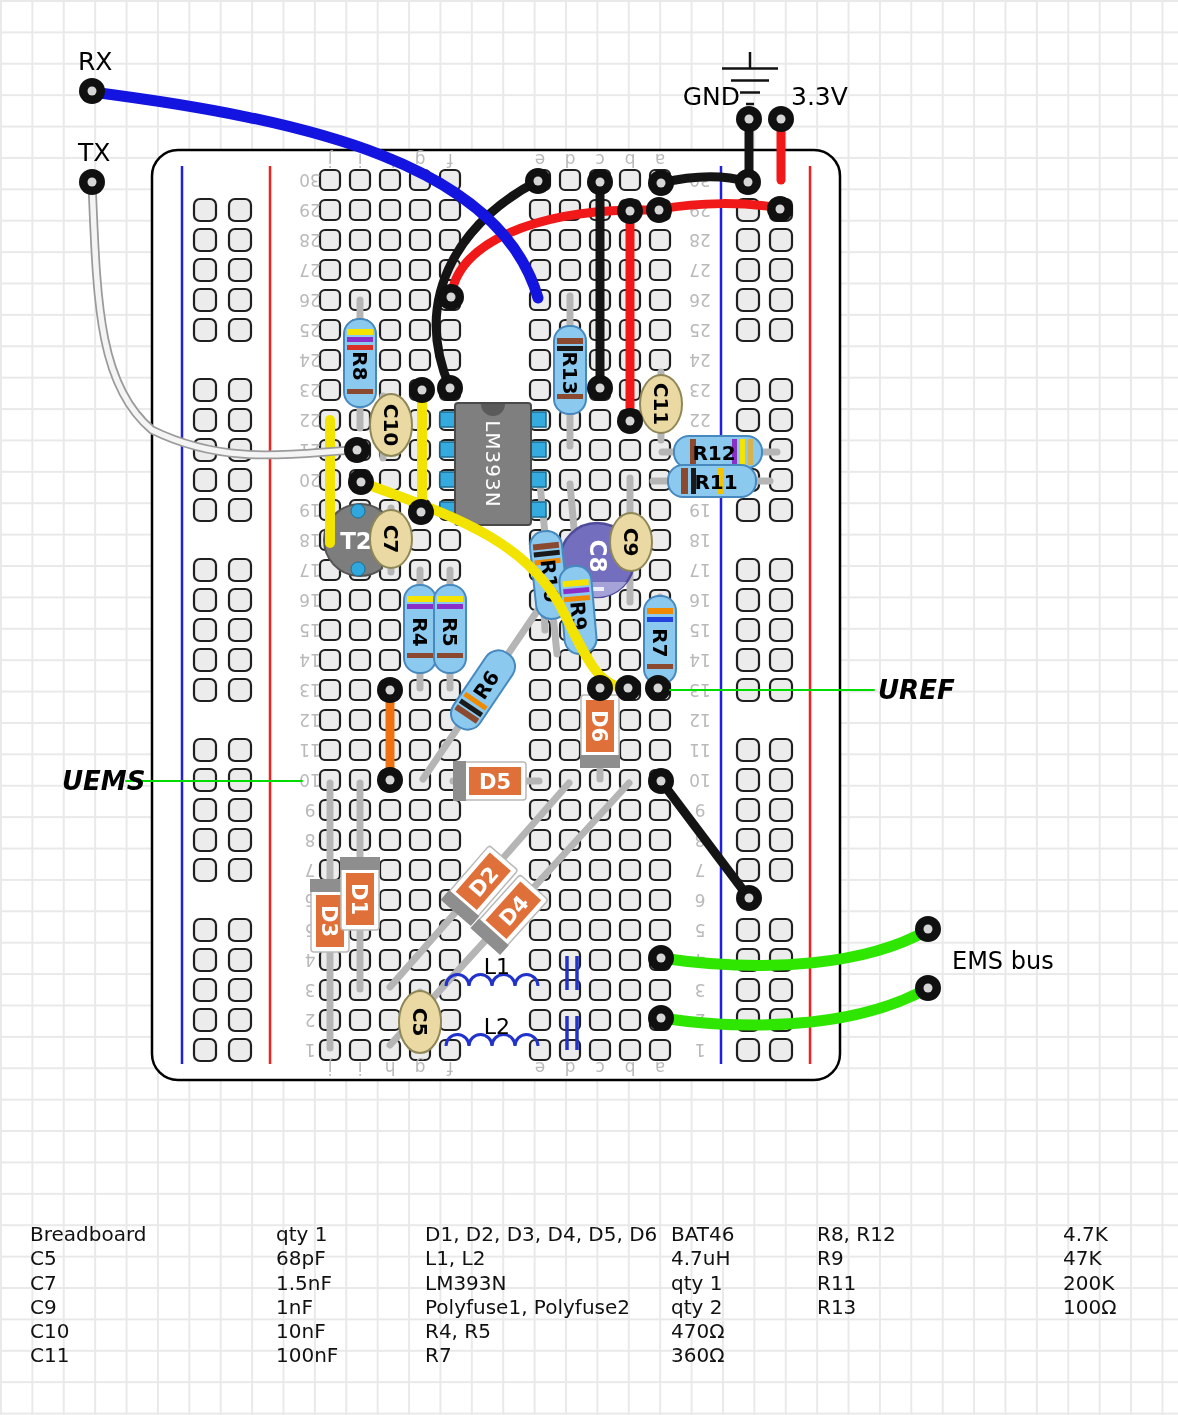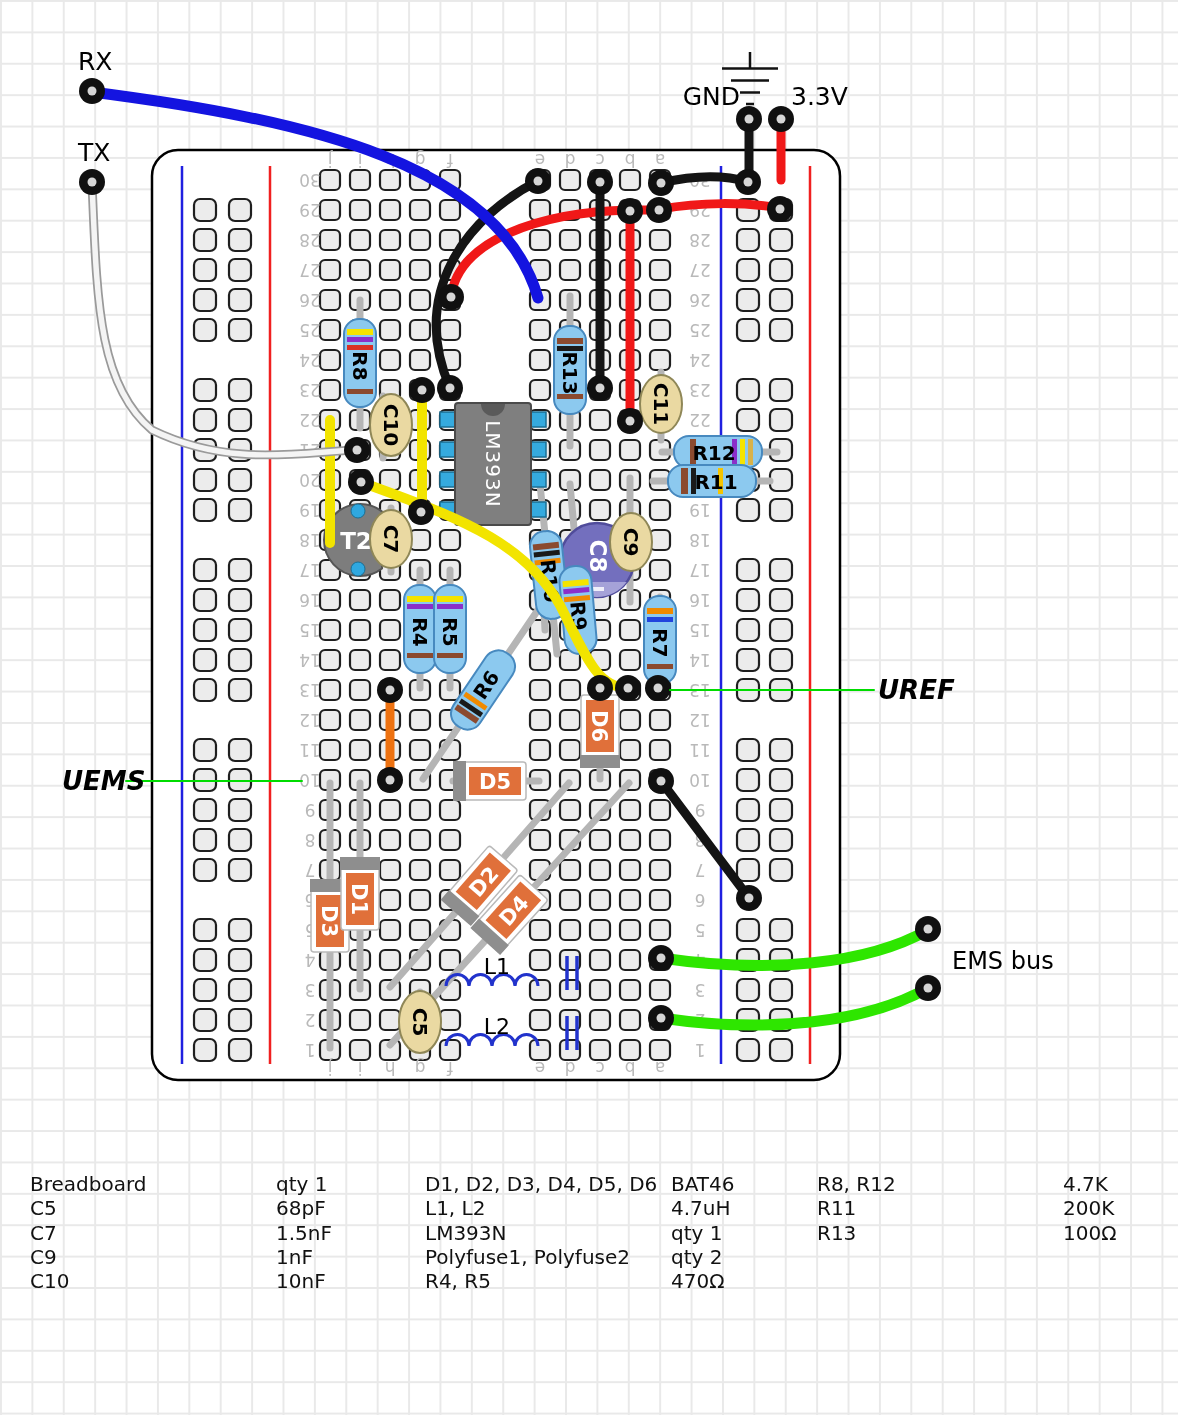--- a/index.html
+++ b/index.html
@@ -43,21 +43,21 @@
   .cap-label{fill:#000;font-size:20px;font-weight:600;text-anchor:middle;}
   .ic-body{fill:var(--ic_body);stroke:#4a4a4a;stroke-width:2px;}
   .ic-pin{fill:var(--pin_blue);stroke:#1b6f94;stroke-width:1.5px;}
   .ic-label{fill:#fff;font-size:20px;text-anchor:middle;letter-spacing:1px;}
   .coil{fill:none;stroke:#2233cc;stroke-width:3px;}
   .tick{stroke:#2233cc;stroke-width:3.5px;}
   .big-label{fill:#000;font-size:25px;}
   .callout-label{fill:#000;font-size:26px;font-weight:700;font-style:italic;}
   .ems-label{fill:#000;font-size:24px;}
   .gnd-sym{stroke:#111;stroke-width:2.5px;}
-  .parts-group{position:absolute;top:1172px;font-size:20px;line-height:24.3px;white-space:nowrap;}
+  .parts-group{position:absolute;top:1222px;font-size:20px;line-height:24.3px;white-space:nowrap;}
   .p-name{display:inline-block;width:246px;}
 </style>
 </head>
 <body>
 
 <svg width="1178" height="1415" viewBox="0 0 1178 1415">
 
   <g>
     <rect class="board" x="152" y="150" width="688" height="930" rx="26"></rect>
     <line class="rail-blue" x1="182" y1="166" x2="182" y2="1064"></line>
@@ -856,26 +856,29 @@
   <text class="ems-label" x="952" y="969">EMS bus</text>
 </svg>
 
 <div>
   <div class="parts-group" style="left:30px">
       <div class="p-row"><span class="p-name">Breadboard</span><span class="p-val">qty 1</span></div>
       <div class="p-row"><span class="p-name">C5</span><span class="p-val">68pF</span></div>
       <div class="p-row"><span class="p-name">C7</span><span class="p-val">1.5nF</span></div>
       <div class="p-row"><span class="p-name">C9</span><span class="p-val">1nF</span></div>
       <div class="p-row"><span class="p-name">C10</span><span class="p-val">10nF</span></div>
+      <div class="p-row"><span class="p-name">C11</span><span class="p-val">100nF</span></div>
     </div>
   <div class="parts-group" style="left:425px">
       <div class="p-row"><span class="p-name">D1, D2, D3, D4, D5, D6</span><span class="p-val">BAT46</span></div>
       <div class="p-row"><span class="p-name">L1, L2</span><span class="p-val">4.7uH</span></div>
       <div class="p-row"><span class="p-name">LM393N</span><span class="p-val">qty 1</span></div>
       <div class="p-row"><span class="p-name">Polyfuse1, Polyfuse2</span><span class="p-val">qty 2</span></div>
       <div class="p-row"><span class="p-name">R4, R5</span><span class="p-val">470Ω</span></div>
+      <div class="p-row"><span class="p-name">R7</span><span class="p-val">360Ω</span></div>
     </div>
   <div class="parts-group" style="left:817px">
       <div class="p-row"><span class="p-name">R8, R12</span><span class="p-val">4.7K</span></div>
+      <div class="p-row"><span class="p-name">R9</span><span class="p-val">47K</span></div>
       <div class="p-row"><span class="p-name">R11</span><span class="p-val">200K</span></div>
       <div class="p-row"><span class="p-name">R13</span><span class="p-val">100Ω</span></div>
     </div>
 </div>
 
 </body></html>

